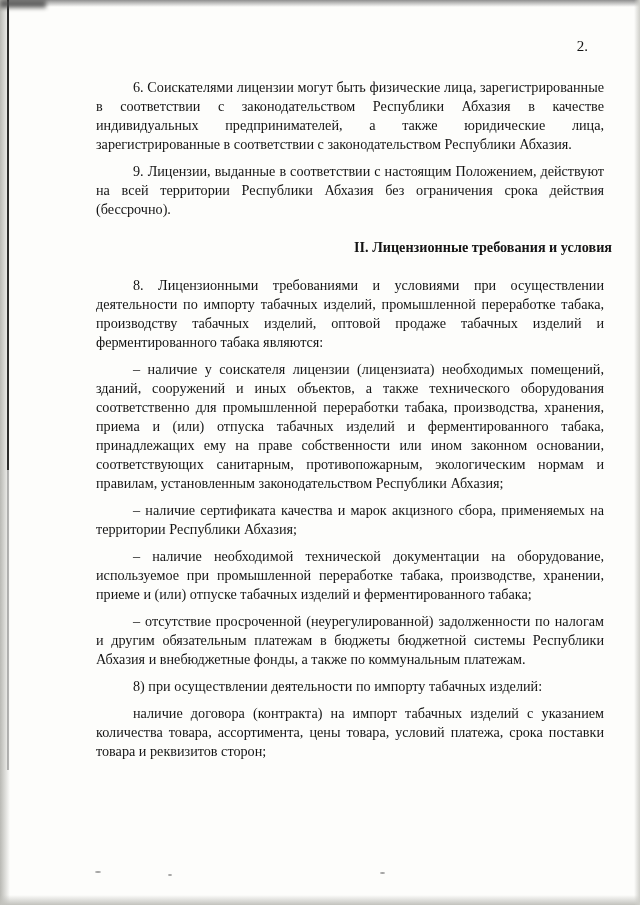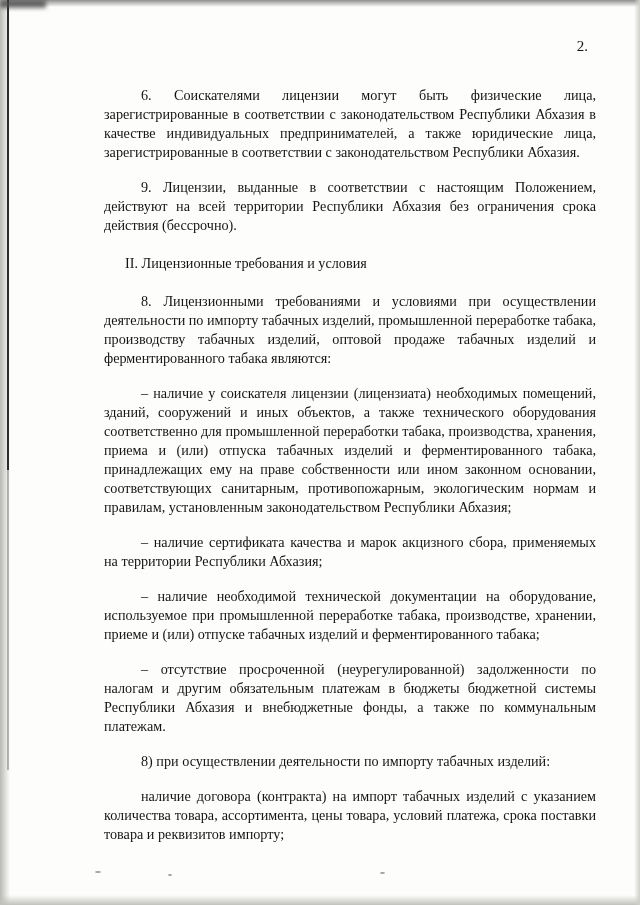--- a/index.html
+++ b/index.html
@@ -60,26 +60,26 @@
   .content {
     position: absolute;
     left: 88px;
     top: 70px;
     width: 524px;
     font-size: 14.2px;
     line-height: 19px;
     text-align: justify;
   }
   .content p {
-    margin: 16px;
+    margin: 8px;
     text-indent: 37px;
   }
   .content p.heading {
-    font-weight: normal;
-    text-align: left;
+    font-weight: bold;
+    text-align: right;
     margin: 19px 0;
   }
 </style>
 </head>
 <body>
 
 <div class="sheet">
 
   <div class="edge-top"></div>
   <div class="edge-left"></div>
@@ -97,16 +97,16 @@
   <div class="content">
     <p>6. Соискателями лицензии могут быть физические лица, зарегистрированные в соответствии с законодательством Республики Абхазия в качестве индивидуальных предпринимателей, а также юридические лица, зарегистрированные в соответствии с законодательством Республики Абхазия.</p>
     <p>9. Лицензии, выданные в соответствии с настоящим Положением, действуют на всей территории Республики Абхазия без ограничения срока действия (бессрочно).</p>
     <p class="heading">II. Лицензионные требования и условия</p>
     <p>8. Лицензионными требованиями и условиями при осуществлении деятельности по импорту табачных изделий, промышленной переработке табака, производству табачных изделий, оптовой продаже табачных изделий и ферментированного табака являются:</p>
     <p>– наличие у соискателя лицензии (лицензиата) необходимых помещений, зданий, сооружений и иных объектов, а также технического оборудования соответственно для промышленной переработки табака, производства, хранения, приема и (или) отпуска табачных изделий и ферментированного табака, принадлежащих ему на праве собственности или ином законном основании, соответствующих санитарным, противопожарным, экологическим нормам и правилам, установленным законодательством Республики Абхазия;</p>
     <p>– наличие сертификата качества и марок акцизного сбора, применяемых на территории Республики Абхазия;</p>
     <p>– наличие необходимой технической документации на оборудование, используемое при промышленной переработке табака, производстве, хранении, приеме и (или) отпуске табачных изделий и ферментированного табака;</p>
     <p>– отсутствие просроченной (неурегулированной) задолженности по налогам и другим обязательным платежам в бюджеты бюджетной системы Республики Абхазия и внебюджетные фонды, а также по коммунальным платежам.</p>
     <p>8) при осуществлении деятельности по импорту табачных изделий:</p>
-    <p>наличие договора (контракта) на импорт табачных изделий с указанием количества товара, ассортимента, цены товара, условий платежа, срока поставки товара и реквизитов импорту;</p>
+    <p>наличие договора (контракта) на импорт табачных изделий с указанием количества товара, ассортимента, цены товара, условий платежа, срока поставки товара и реквизитов сторон;</p>
   </div>
 
 </div>
 
 </body></html>

